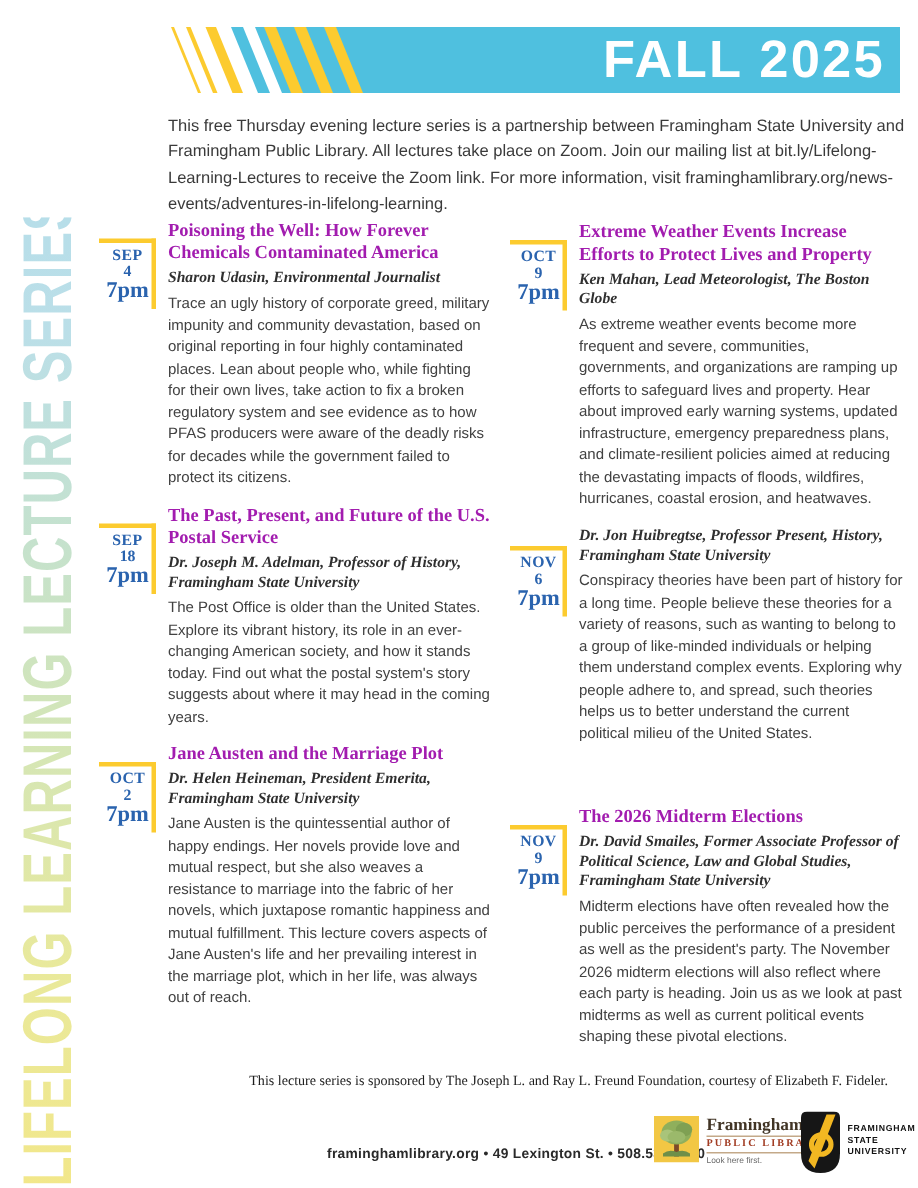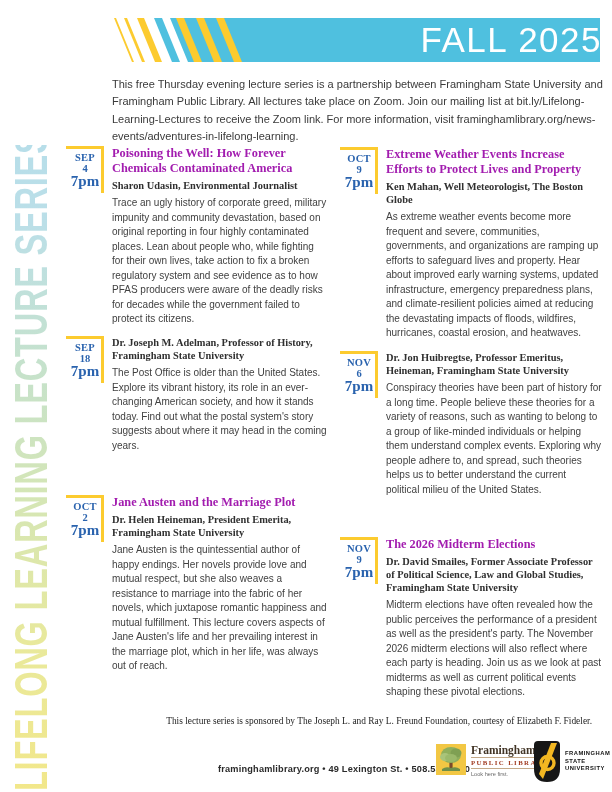--- a/index.html
+++ b/index.html
@@ -18,48 +18,48 @@
     font-family:"Liberation Sans", sans-serif;
     font-weight:bold; font-size:46px; white-space:nowrap;
     letter-spacing:1px;
     background:linear-gradient(90deg,#F2E78A 0%,#E9E99B 22%,#D5E6B5 45%,#C6E2CB 65%,#BBDFE8 88%,#B7DEE9 100%);
     -webkit-background-clip:text; background-clip:text; color:transparent;
   }
 
   
   .band-stripes { position:absolute; left:110px; top:18px; }
   .banner-title {
-    position:absolute; top:17px; right:10px; height:45px; line-height:46px;
-    font-weight:normal; font-size:35px; letter-spacing:1.5px; color:#ffffff;
+    position:absolute; top:17px; right:22px; height:45px; line-height:46px;
+    font-weight:bold; font-size:35px; letter-spacing:1.5px; color:#ffffff;
   }
 
   
   .intro {
     position:absolute; left:112px; top:76px; width:496px;
     font-size:11px; line-height:17.3px; color:#3a3a3a;
   }
 
   
   .lecture { position:absolute; width:266px; }
   .lec-badge {
-    position:absolute; left:0; top:0; width:38px; text-align:center;
+    position:absolute; left:0; top:13px; width:38px; text-align:center;
     border-top:3px solid #FCCB2F; padding-top:3px;
     font-family:"Liberation Serif", serif; font-weight:bold; color:#2A63AE;
   }
   .badge-bar { position:absolute; right:0; top:-3px; width:3px; height:47px; background:#FCCB2F; }
   .badge-month { font-size:10.5px; line-height:11px; letter-spacing:0.3px; }
   .badge-day   { font-size:10.5px; line-height:11.5px; }
   .badge-time  { font-size:15px;  line-height:12px; }
   .lec-content { margin-left:46px; width:216px; }
   .lec-title {
     font-family:"Liberation Serif", serif; font-weight:bold;
     font-size:12.3px; line-height:15px; color:#a21caf; margin:0 0 3px 0;
   }
   .lec-speaker {
-    font-family:"Liberation Serif", serif; font-weight:bold;
+    font-family:"Liberation Serif", serif; font-style:italic; font-weight:bold;
     font-size:10.4px; line-height:13px; color:#303030; margin:0 0 4px 0;
   }
   .lec-desc { font-size:10px; line-height:14.5px; color:#414141; }
 
   .lec-1 { left:66px;  top:146px; }
   .lec-2 { left:66px;  top:336px; }
   .lec-3 { left:66px;  top:495px; }
   .lec-4 { left:340px; top:147px; }
   .lec-5 { left:340px; top:351px; }
   .lec-6 { left:340px; top:537px; }
@@ -122,20 +122,21 @@
   </div>
 
   <div class="lecture lec-2">
     <div class="lec-badge">
       <div class="badge-bar"></div>
       <div class="badge-month">SEP</div>
       <div class="badge-day">18</div>
       <div class="badge-time">7pm</div>
     </div>
     <div class="lec-content">
+      <div class="lec-title">The Past, Present, and Future of the U.S. Postal Service</div>
       <div class="lec-speaker">Dr. Joseph M. Adelman, Professor of History, Framingham State University</div>
       <div class="lec-desc">The Post Office is older than the United States. Explore its vibrant history, its role in an ever-changing American society, and how it stands today. Find out what the postal system's story suggests about where it may head in the coming years.</div>
     </div>
   </div>
 
   <div class="lecture lec-3">
     <div class="lec-badge">
       <div class="badge-bar"></div>
       <div class="badge-month">OCT</div>
       <div class="badge-day">2</div>
@@ -150,34 +151,34 @@
 
   <div class="lecture lec-4">
     <div class="lec-badge">
       <div class="badge-bar"></div>
       <div class="badge-month">OCT</div>
       <div class="badge-day">9</div>
       <div class="badge-time">7pm</div>
     </div>
     <div class="lec-content">
       <div class="lec-title">Extreme Weather Events Increase Efforts to Protect Lives and Property</div>
-      <div class="lec-speaker">Ken Mahan, Well Meteorologist, The Boston Globe</div>
+      <div class="lec-speaker">Ken Mahan, Lead Meteorologist, The Boston Globe</div>
       <div class="lec-desc">As extreme weather events become more frequent and severe, communities, governments, and organizations are ramping up efforts to safeguard lives and property. Hear about improved early warning systems, updated infrastructure, emergency preparedness plans, and climate-resilient policies aimed at reducing the devastating impacts of floods, wildfires, hurricanes, coastal erosion, and heatwaves.</div>
     </div>
   </div>
 
   <div class="lecture lec-5">
     <div class="lec-badge">
       <div class="badge-bar"></div>
       <div class="badge-month">NOV</div>
       <div class="badge-day">6</div>
       <div class="badge-time">7pm</div>
     </div>
     <div class="lec-content">
-      <div class="lec-speaker">Dr. Jon Huibregtse, Professor Emeritus, Heineman, Framingham State University</div>
+      <div class="lec-speaker">Dr. Jon Huibregtse, Professor Present, History, Framingham State University</div>
       <div class="lec-desc">Conspiracy theories have been part of history for a long time. People believe these theories for a variety of reasons, such as wanting to belong to a group of like-minded individuals or helping them understand complex events. Exploring why people adhere to, and spread, such theories helps us to better understand the current political milieu of the United States.</div>
     </div>
   </div>
 
   <div class="lecture lec-6">
     <div class="lec-badge">
       <div class="badge-bar"></div>
       <div class="badge-month">NOV</div>
       <div class="badge-day">9</div>
       <div class="badge-time">7pm</div>

